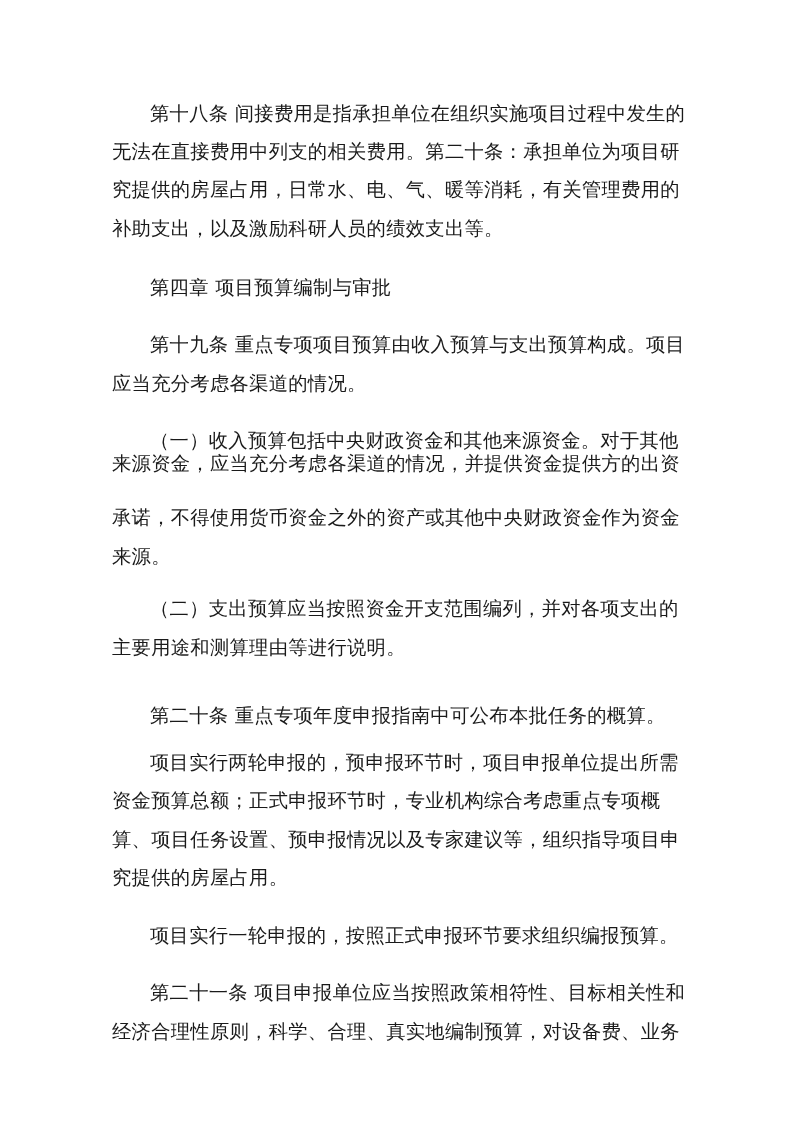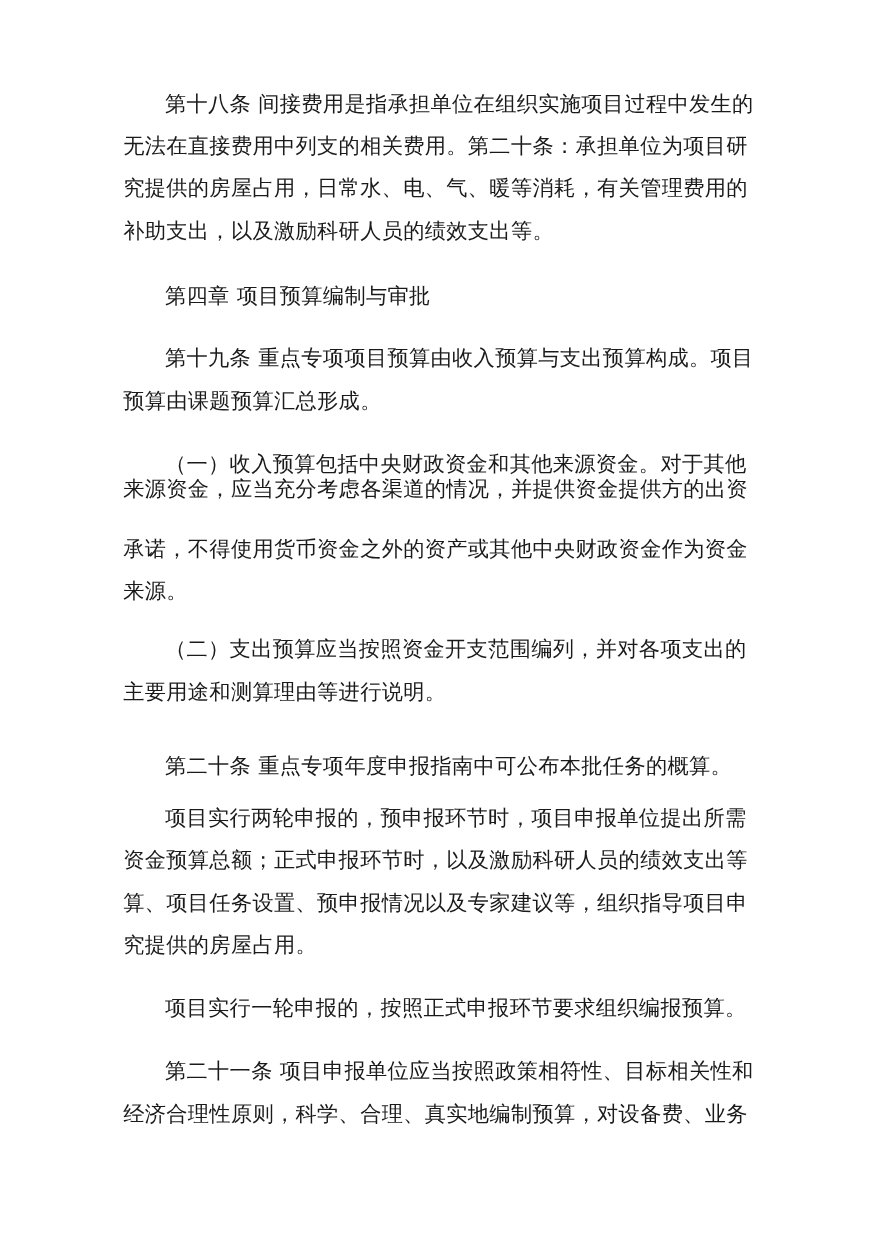--- a/index.html
+++ b/index.html
@@ -4,52 +4,52 @@
 <style>
   html, body { margin: 0; padding: 0; background: #ffffff; }
   body {
     width: 794px; height: 1123px; overflow: hidden; position: relative;
     font-family: "DejaVu Serif", "Liberation Serif", serif;
     color: #1a1a1a;
   }
   .page { position: absolute; left: 112px; top: 0; width: 590px; }
   .line {
     position: absolute; left: 0; white-space: nowrap;
-    font-size: 19.3px; line-height: 26px; letter-spacing: 0.3px;
+    font-size: 19.3px; line-height: 26px; letter-spacing: 0.3px; margin-top: 19px;
   }
   .indent { left: 38px; }
   .heading { font-weight: normal; }
 </style>
 </head>
 <body>
 
 <div class="page">
 
   <div class="line indent" style="top:82px">第十八条 间接费用是指承担单位在组织实施项目过程中发生的</div>
   <div class="line" style="top:120px">无法在直接费用中列支的相关费用。第二十条：承担单位为项目研</div>
   <div class="line" style="top:158px">究提供的房屋占用，日常水、电、气、暖等消耗，有关管理费用的</div>
   <div class="line" style="top:197px">补助支出，以及激励科研人员的绩效支出等。</div>
 
   <div class="line indent heading" style="top:256px">第四章 项目预算编制与审批</div>
 
   <div class="line indent" style="top:313px">第十九条 重点专项项目预算由收入预算与支出预算构成。项目</div>
-  <div class="line" style="top:352px">预算由课题预算汇总形成。</div>
+  <div class="line" style="top:352px">应当充分考虑各渠道的情况。</div>
 
   <div class="line indent" style="top:409px">（一）收入预算包括中央财政资金和其他来源资金。对于其他</div>
   <div class="line" style="top:432px">来源资金，应当充分考虑各渠道的情况，并提供资金提供方的出资</div>
   <div class="line" style="top:486px">承诺，不得使用货币资金之外的资产或其他中央财政资金作为资金</div>
   <div class="line" style="top:525px">来源。</div>
 
   <div class="line indent" style="top:577px">（二）支出预算应当按照资金开支范围编列，并对各项支出的</div>
   <div class="line" style="top:616px">主要用途和测算理由等进行说明。</div>
 
   <div class="line indent" style="top:684px">第二十条 重点专项年度申报指南中可公布本批任务的概算。</div>
 
   <div class="line indent" style="top:731px">项目实行两轮申报的，预申报环节时，项目申报单位提出所需</div>
-  <div class="line" style="top:769px">资金预算总额；正式申报环节时，以及激励科研人员的绩效支出等</div>
+  <div class="line" style="top:769px">资金预算总额；正式申报环节时，专业机构综合考虑重点专项概</div>
   <div class="line" style="top:808px">算、项目任务设置、预申报情况以及专家建议等，组织指导项目申</div>
   <div class="line" style="top:846px">究提供的房屋占用。</div>
 
   <div class="line indent" style="top:904px">项目实行一轮申报的，按照正式申报环节要求组织编报预算。</div>
 
   <div class="line indent" style="top:961px">第二十一条 项目申报单位应当按照政策相符性、目标相关性和</div>
   <div class="line" style="top:1000px">经济合理性原则，科学、合理、真实地编制预算，对设备费、业务</div>
 </div>
 
 </body></html>

